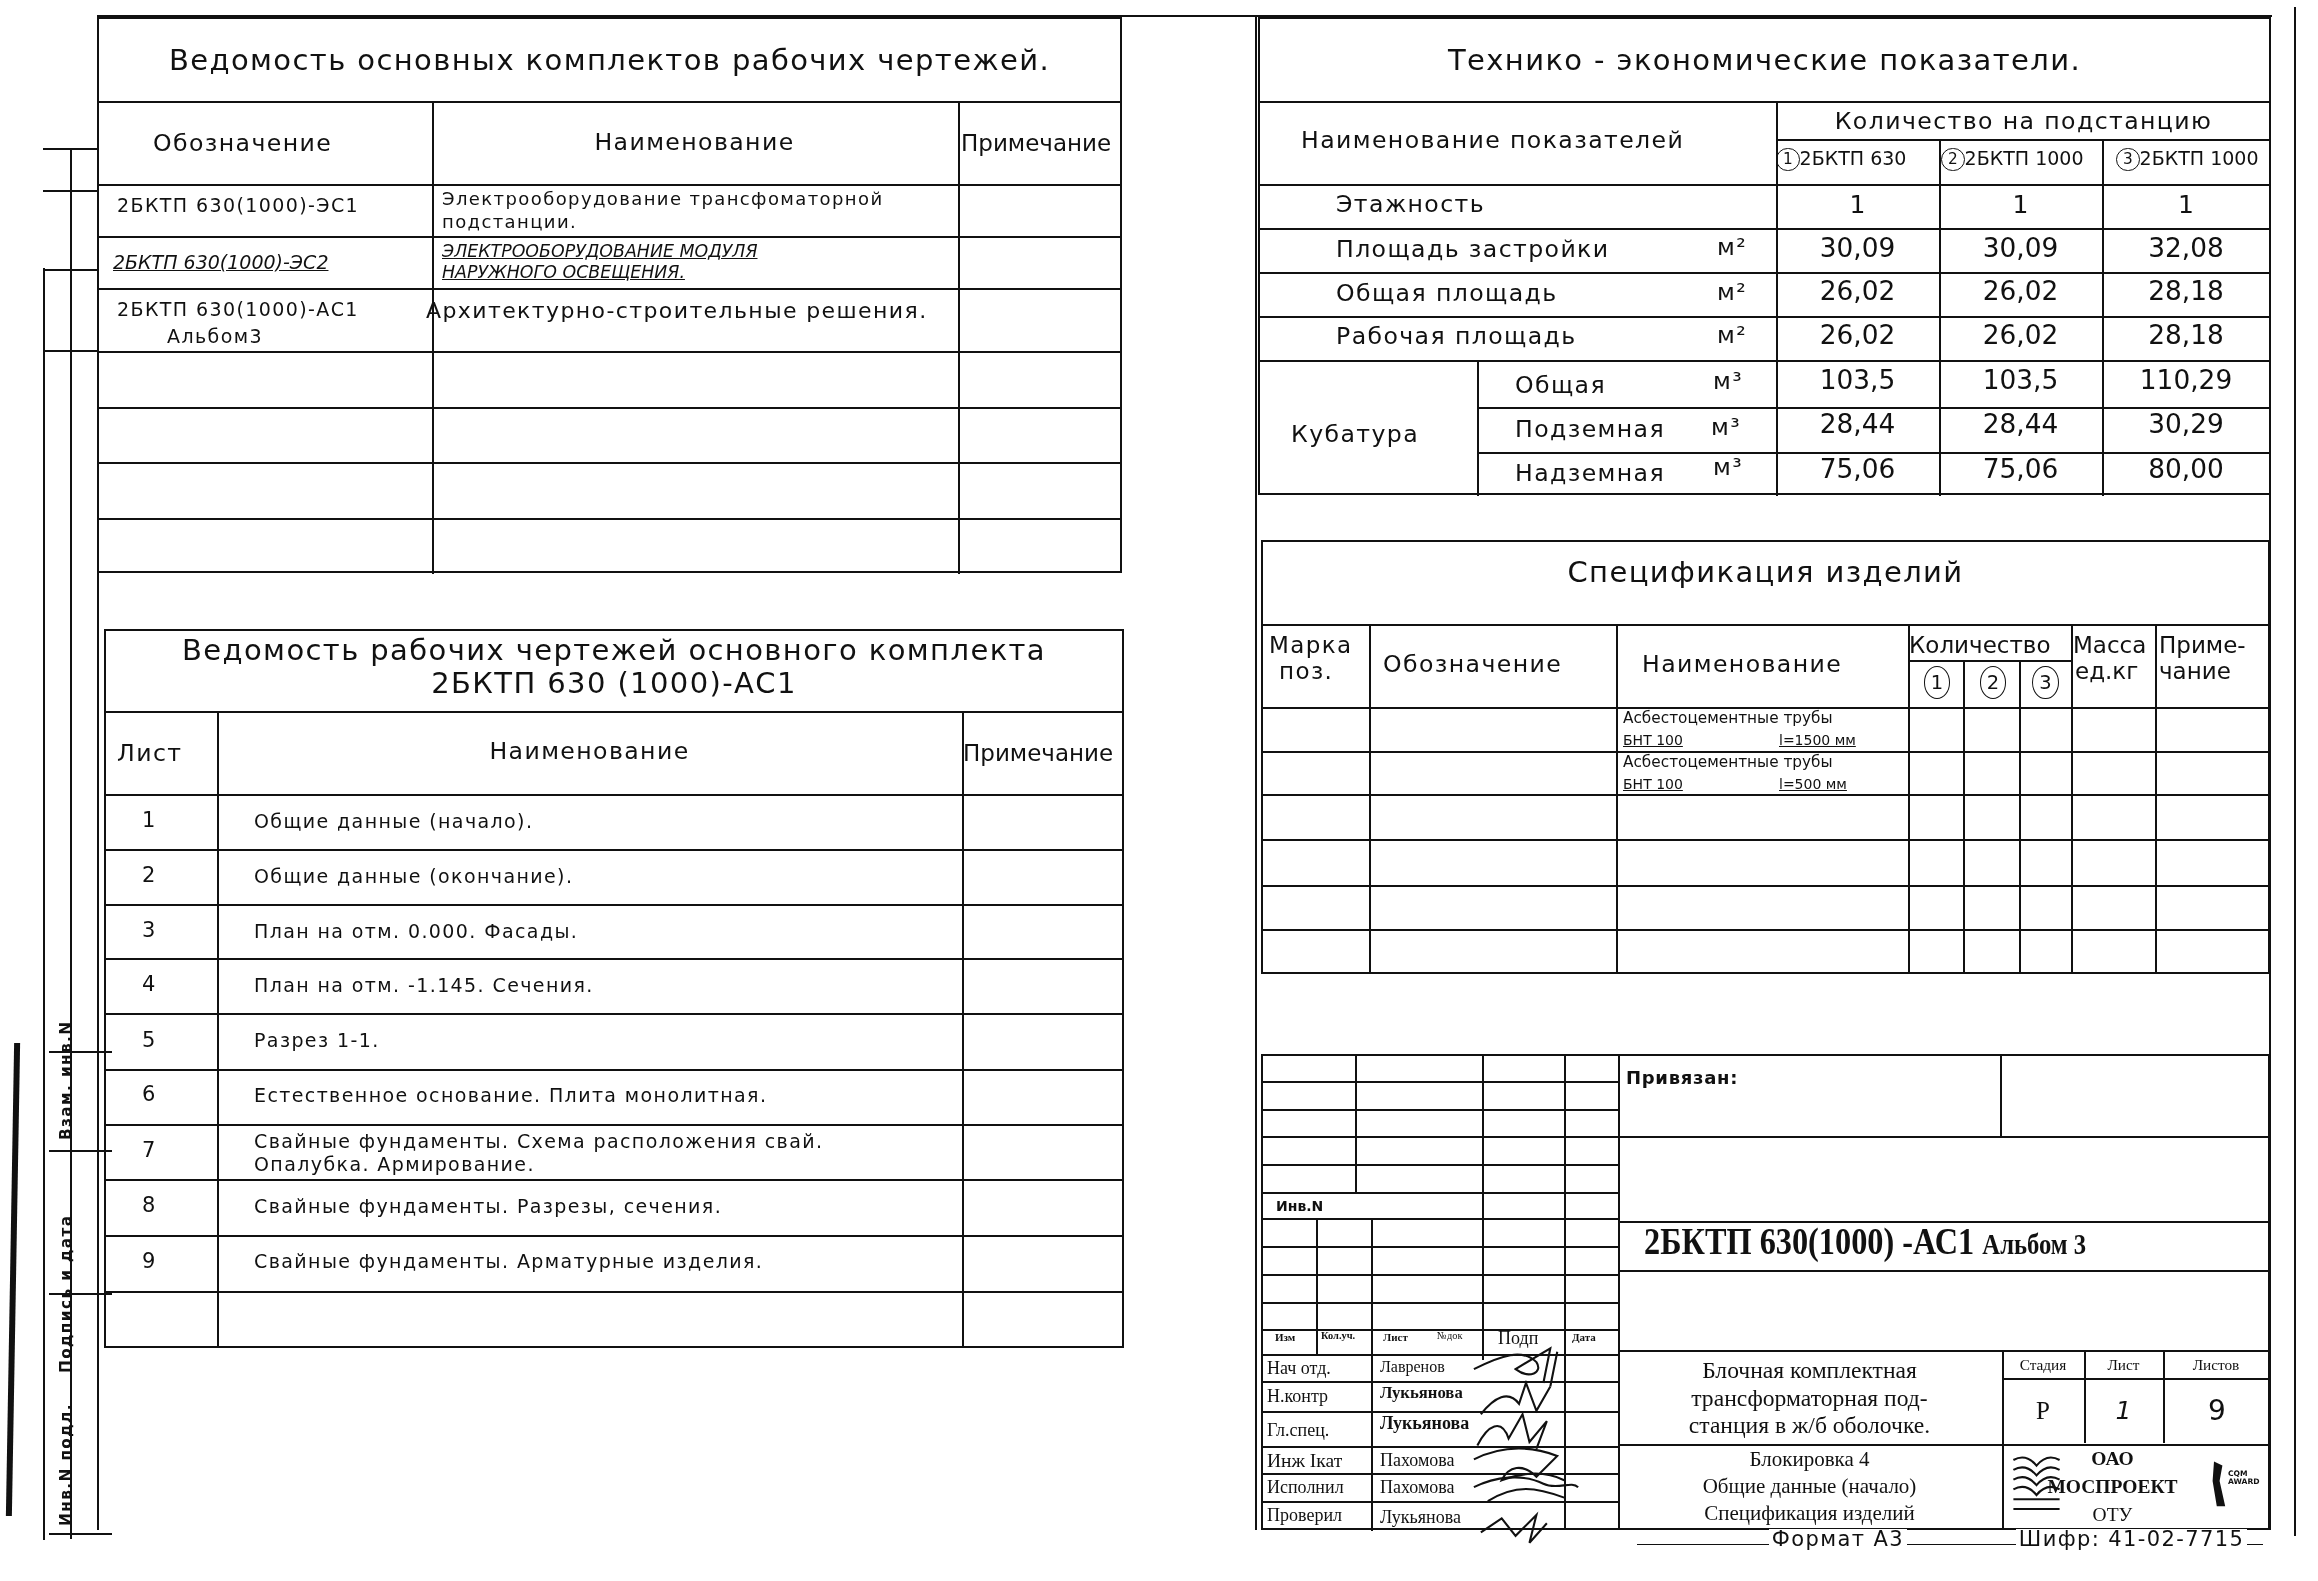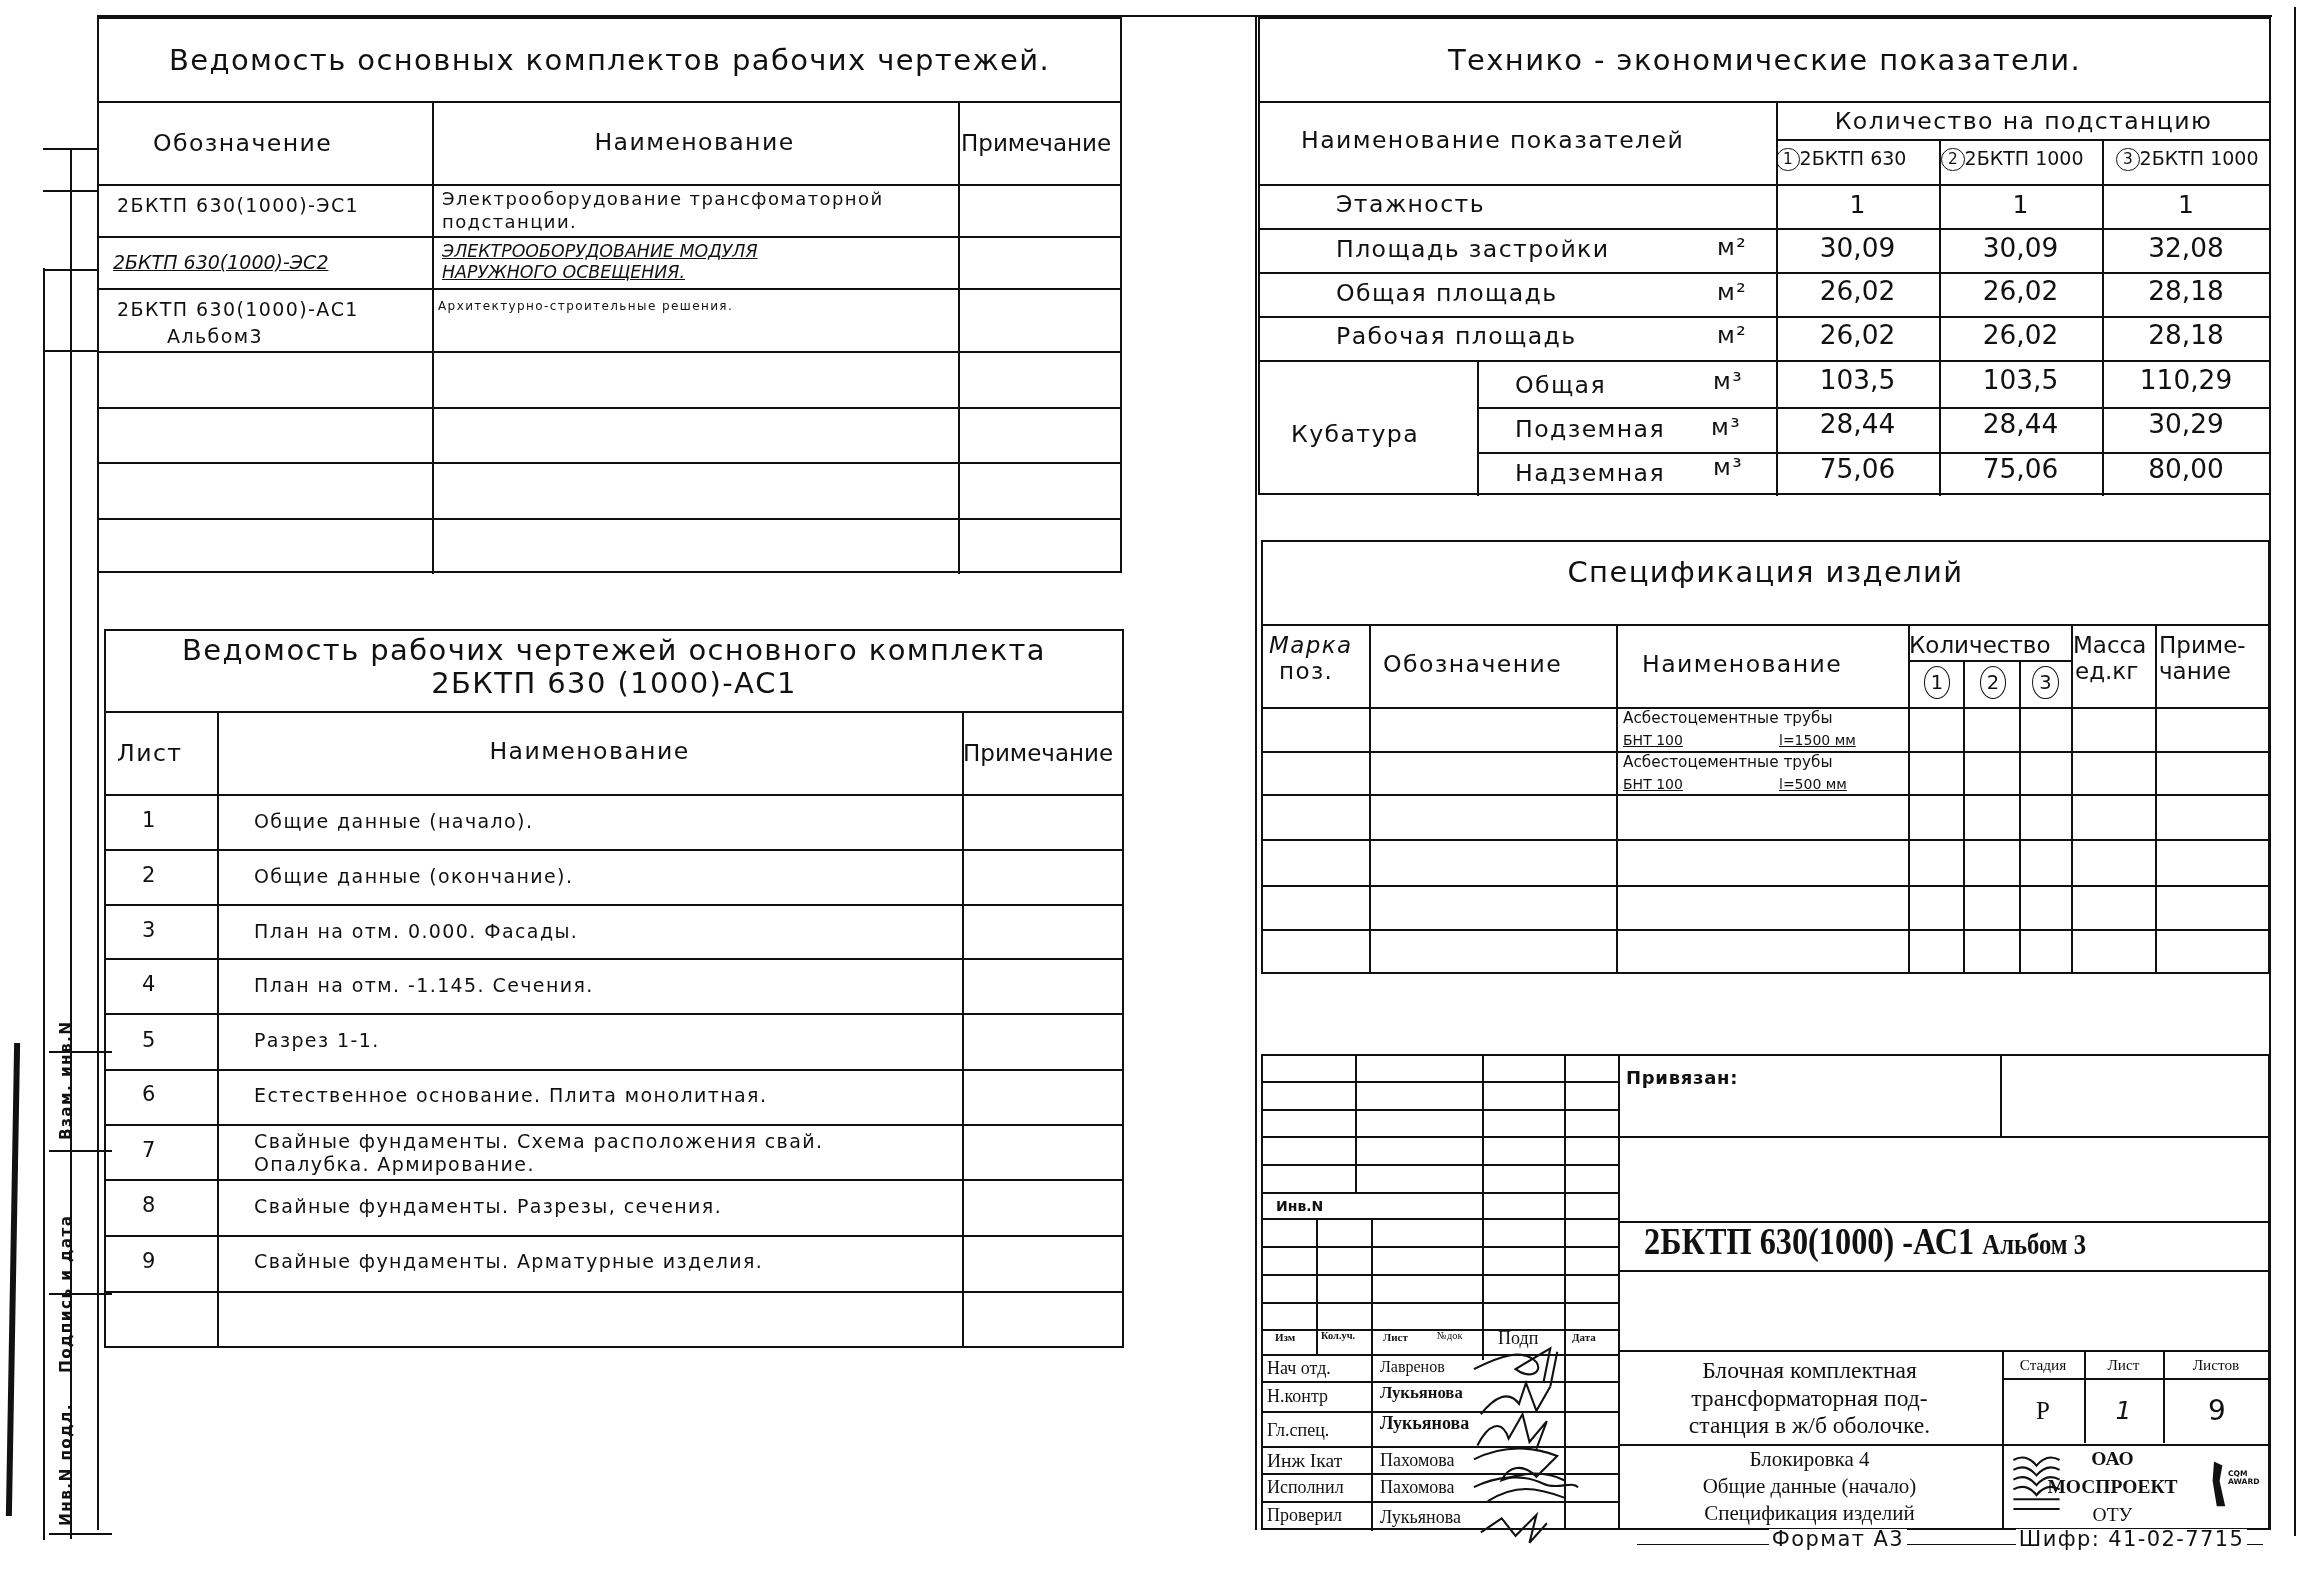--- a/index.html
+++ b/index.html
@@ -61,21 +61,21 @@
     <div class="t cad" style="left:442px;top:213px;font-size:18px;">подстанции.</div>
   </div>
   <div>
     <div class="t hand" style="left:113px;top:253px;font-size:19px;text-decoration:underline;">2БКТП 630(1000)-ЭС2</div>
     <div class="t hand" style="left:442px;top:243px;font-size:17.4px;text-decoration:underline;text-transform:uppercase;">Электрооборудование модуля</div>
     <div class="t hand" style="left:442px;top:264px;font-size:17.4px;text-decoration:underline;text-transform:uppercase;">наружного освещения.</div>
   </div>
   <div>
     <div class="t cad" style="left:117px;top:300px;font-size:19px;">2БКТП 630(1000)-АС1</div>
     <div class="t cad" style="left:167px;top:327px;font-size:19px;">Альбом3</div>
-    <div class="t cad" style="left:438px;top:300px;font-size:12px;">Архитектурно-строительные решения.</div>
+    <div class="t cad" style="left:426px;top:300px;font-size:22px;">Архитектурно-строительные решения.</div>
   </div>
 </div>
 
 <div>
   <div class="box" style="left:104px;top:629px;width:1020px;height:719px;"></div>
   <div class="t cad ctr" style="left:104px;top:636px;width:1020px;font-size:29px;">Ведомость рабочих чертежей основного комплекта</div>
   <div class="t cad ctr" style="left:104px;top:669px;width:1020px;font-size:29px;">2БКТП 630 (1000)-АС1</div>
   <div class="hl" style="left:104px;top:711px;width:1020px;"></div>
   <div class="hl" style="left:104px;top:794px;width:1020px;"></div>
   <div class="hl" style="left:104px;top:849px;width:1020px;"></div>
@@ -236,21 +236,21 @@
   <div class="hl" style="left:1261px;top:885px;width:1009px;"></div>
   <div class="hl" style="left:1261px;top:929px;width:1009px;"></div>
   <div class="vl" style="left:1369px;top:624px;height:350px;"></div>
   <div class="vl" style="left:1616px;top:624px;height:350px;"></div>
   <div class="vl" style="left:1908px;top:624px;height:350px;"></div>
   <div class="vl" style="left:1963px;top:660px;height:314px;"></div>
   <div class="vl" style="left:2019px;top:660px;height:314px;"></div>
   <div class="vl" style="left:2071px;top:624px;height:350px;"></div>
   <div class="vl" style="left:2155px;top:624px;height:350px;"></div>
 
-  <div class="t cad" style="left:1269px;top:634px;font-size:23px;font-style:italic;">Марка</div>
+  <div class="t cad" style="left:1269px;top:634px;font-size:23px;">Марка</div>
   <div class="t cad" style="left:1279px;top:660px;font-size:23px;">поз.</div>
   <div class="t cad" style="left:1383px;top:653px;font-size:23.6px;">Обозначение</div>
   <div class="t cad" style="left:1642px;top:653px;font-size:23.6px;">Наименование</div>
   <div class="t cad" style="left:1909px;top:634px;font-size:23px;letter-spacing:0;">Количество</div>
   <div class="abs ctr" style="left:1910px;top:666px;width:54px;"><span class="circ" style="width:26.4px;height:33px;font-size:19.5px;line-height:31px;">1</span></div>
   <div class="abs ctr" style="left:1966px;top:666px;width:54px;"><span class="circ" style="width:26.4px;height:33px;font-size:19.5px;line-height:31px;">2</span></div>
   <div class="abs ctr" style="left:2020px;top:666px;width:51px;"><span class="circ" style="width:26.4px;height:33px;font-size:19.5px;line-height:31px;">3</span></div>
   <div class="t cad" style="left:2073px;top:634px;font-size:23px;letter-spacing:0;">Масса</div>
   <div class="t cad" style="left:2075px;top:660px;font-size:23px;letter-spacing:0;">ед.кг</div>
   <div class="t cad" style="left:2159px;top:634px;font-size:23px;letter-spacing:0;">Приме-</div>

